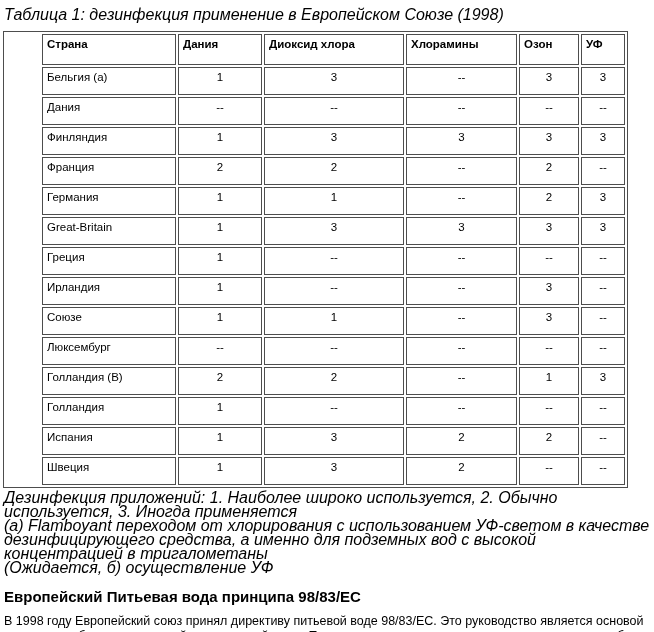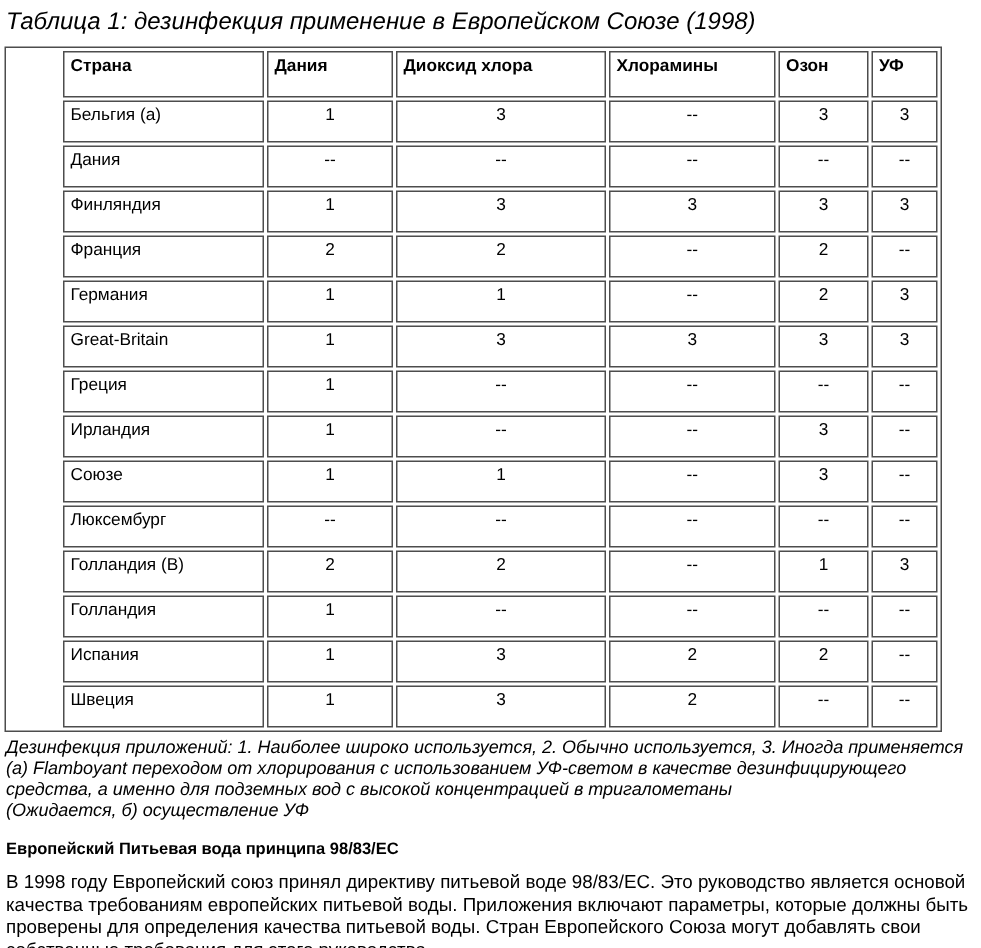--- a/index.html
+++ b/index.html
@@ -52,28 +52,28 @@
   td.country { text-align: left; }
   td.val { text-align: center; }
   col.c0 { width: 134px; }
   col.c1 { width: 84px; }
   col.c2 { width: 140px; }
   col.c3 { width: 111px; }
   col.c4 { width: 60px; }
   col.c5 { width: 44px; }
   .footnotes {
     margin: 3px 0 0 1px;
-    font-size: 12px;
+    font-size: 16px;
     font-style: italic;
     line-height: 14px;
     width: 650px;
   }
   .heading {
     margin: 13px 0 0 1px;
-    font-size: 11px;
+    font-size: 15px;
     font-weight: bold;
   }
   .para {
     margin: 9px 0 0 1px;
     font-size: 12.5px;
     line-height: 15px;
     width: 649px;
   }
 </style>
 </head>

